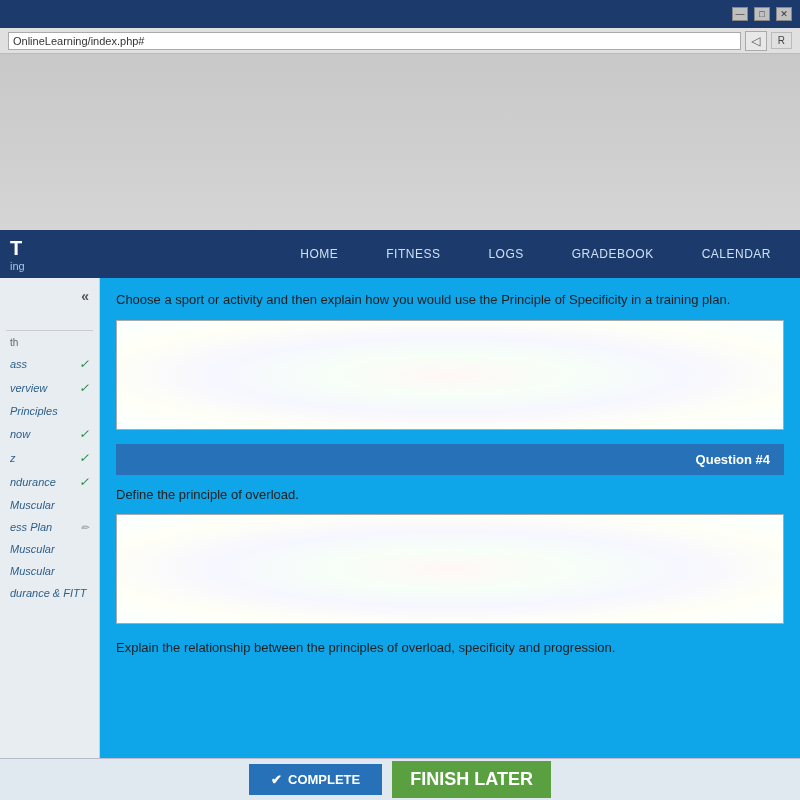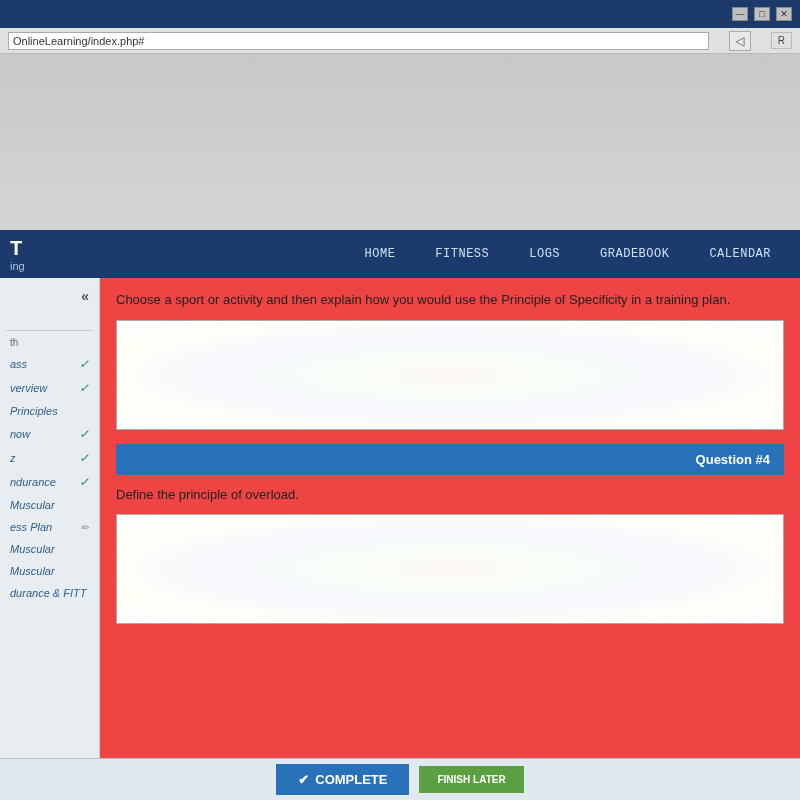--- a/index.html
+++ b/index.html
@@ -73,22 +73,21 @@
     .top-nav {
       background: #1c3a6b;
       display: flex;
       align-items: center;
       height: 48px;
       padding: 0 10px;
     }
 
     .nav-tabs {
       display: flex;
-      gap: 2px;
-      font-family: Liberation Mono, monospace;
+      gap: 10px;
     }
 
     .nav-tab {
       color: #cce0f5;
       padding: 6px 18px;
       font-size: 12px;
       cursor: pointer;
       border: 1px solid transparent;
       text-transform: uppercase;
       letter-spacing: 0.5px;
@@ -152,21 +151,21 @@
       border-top: 1px solid #ccc;
       margin-top: 20px;
       padding-top: 6px;
     }
 
     
     .content-area {
       flex: 1;
       padding: 12px 16px;
       overflow-y: auto;
-      background: #ef4444;
+      background: #0ea5e9;
     }
 
     .question-text {
       font-size: 13px;
       color: #222;
       margin-bottom: 10px;
       line-height: 1.5;
     }
 
     .text-area-box {
@@ -222,36 +221,36 @@
       display: flex;
       align-items: center;
       gap: 6px;
     }
 
     .btn-finish-later {
       background: #5aa040;
       color: white;
       border: none;
       padding: 8px 18px;
-      font-size: 10px;
+      font-size: 18px;
       font-weight: bold;
       cursor: pointer;
     }
 
     .toolbar-area {
       position: absolute;
       top: 28px;
       left: 0; right: 0;
       height: 26px;
       background: #e0e0e0;
       border-bottom: 1px solid #bbb;
       display: flex;
       align-items: center;
       padding: 0 8px;
-      gap: 20px;
+      gap: 4px;
     }
   </style>
 </head>
 <body>
 
 <div style="width:800px;height:800px;position:relative;background:#1a1a2e;overflow:hidden;">
 
   <div style="width:800px;height:230px;background:linear-gradient(180deg,#666 0%,#999 60%,#bbb 100%);position:relative;">
 
     <div class="title-bar">
@@ -348,20 +347,21 @@
           <span>Question #4</span>
         </div>
 
         <p class="question-text">Define the principle of overload.</p>
 
         <div class="text-area-box">
           <div class="text-area-swirl"></div>
         </div>
 
 
+        <p class="question-text">Explain the relationship between the principles of overload, specificity and progression.</p>
 
       </div>
     </div>
 
     <div class="bottom-bar">
       <button class="btn-complete">
         <span>✔</span>
         <span>COMPLETE</span>
       </button>
       <button class="btn-finish-later">FINISH LATER</button>

